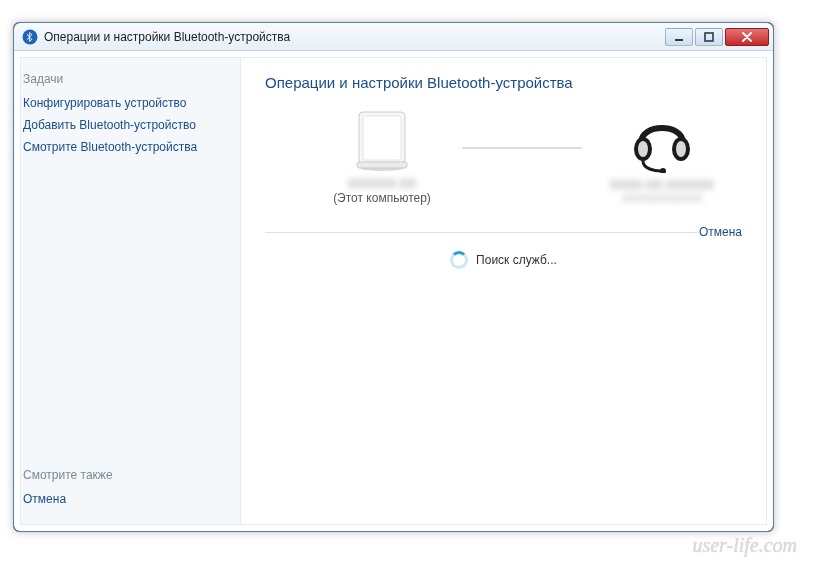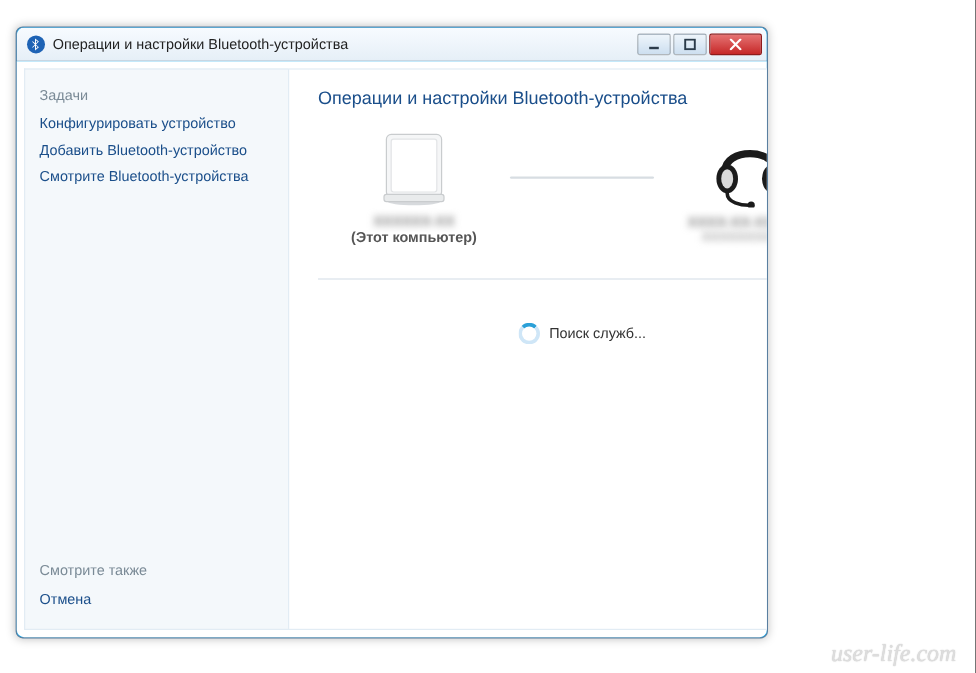--- a/index.html
+++ b/index.html
@@ -1,21 +1,21 @@
 <!DOCTYPE html>
 <html><head>
 <meta charset="utf-8">
 <style>
   * { box-sizing: border-box; margin: 0; padding: 0; }
   html, body { width: 813px; height: 561px; font-family: "Segoe UI", Tahoma, sans-serif; font-size: 12px; background: #000; overflow: hidden; }
   .desktop { width: 813px; height: 561px; background: #ffffff; position: relative; }
 
   .window {
-    position: absolute; left: 13px; top: 22px; width: 627px; height: 510px;
-    background: #0ea5e9; border: 1px solid #5a7fa0; border-radius: 6px;
+    position: absolute; left: 13px; top: 22px; width: 761px; height: 510px;
+    background: #404040; border: 1px solid #5a7fa0; border-radius: 6px;
     box-shadow: 0 0 8px rgba(0,0,0,0.25);
     display: flex; flex-direction: column;
   }
   .titlebar {
     height: 28px; display: flex; align-items: center;
     background: linear-gradient(#f7fbff, #e6eff7);
     border-bottom: 1px solid #c8d6e2; border-radius: 6px 6px 0 0;
     padding: 0 4px 0 8px;
   }
   .titlebar .bt-icon { width: 16px; height: 16px; margin-right: 6px; flex: 0 0 auto; }
@@ -27,46 +27,46 @@
     background: linear-gradient(#eef5fb, #cddff0);
   }
   .wc-close { width: 44px; background: linear-gradient(#e57373,#c62828); border-color: #8e1b1b; color: #fff; }
   .wc-btn svg { display: block; }
 
   .body { flex: 1 1 auto; display: flex; background: #fff; border-radius: 0 0 6px 6px; overflow: hidden; padding: 6px; }
 
   .sidebar {
     width: 220px; flex: 0 0 220px; background: #f4f8fb;
     border: 1px solid #e2ecf4; border-right: none;
-    padding: 14px 12px; display: flex; flex-direction: column;
+    padding: 14px 2px; display: flex; flex-direction: column;
   }
   .sidebar .section-title { color: #7a8a96; font-size: 12px; margin-bottom: 6px; }
   .sidebar .task-link { color: #1a4e8a; font-size: 12px; margin: 4px 0; cursor: pointer; }
   .sidebar-spacer { flex: 1 1 auto; }
 
   .main {
     flex: 1 1 auto; background: #fff; border: 1px solid #e2ecf4;
     padding: 16px 24px; position: relative;
   }
   .main h1 { color: #1a4e8a; font-size: 15px; font-weight: normal; margin-bottom: 14px; }
 
-  .devices-row { display: flex; align-items: center; justify-content: space-between; gap: 0; margin-top: 6px; font-weight: bold; }
+  .devices-row { display: flex; align-items: center; justify-content: flex-end; gap: 0; margin-top: 6px; }
   .device { width: 160px; text-align: center; }
   .device .icon-box { height: 70px; display: flex; align-items: center; justify-content: center; }
   .device .name { color: #888; font-size: 12px; filter: blur(3px); user-select: none; margin-top: 2px; }
   .device .caption { color: #555; font-size: 12px; }
   .device .sub { color: #aaa; font-size: 11px; filter: blur(3px); user-select: none; }
 
   .conn-line { width: 120px; height: 2px; background: #d7dde2; border-radius: 1px; margin-top: -14px; }
 
   .divider-row { display: flex; align-items: center; margin-top: 20px; gap: 0; }
   .divider-row .hr { flex: 1 1 auto; height: 1px; background: #d9e2ea; }
   .divider-row .cancel { color: #1a4e8a; font-size: 12px; cursor: pointer; }
 
-  .status-row { display: flex; align-items: center; justify-content: center; gap: 8px; margin-top: 30px; }
+  .status-row { display: flex; align-items: center; justify-content: center; gap: 8px; margin-top: 12px; }
   .spinner {
     width: 18px; height: 18px; border: 3px solid #cfe6f7; border-top-color: #2aa0d8;
     border-radius: 50%;
   }
   .status-text { color: #333; font-size: 12px; }
 
   .watermark {
     position: absolute; right: 16px; bottom: 4px; color: #ddd;
     font-family: Georgia, "Times New Roman", serif; font-style: italic; font-size: 20px;
     text-shadow: 0 0 1px #bbb; pointer-events: none;

